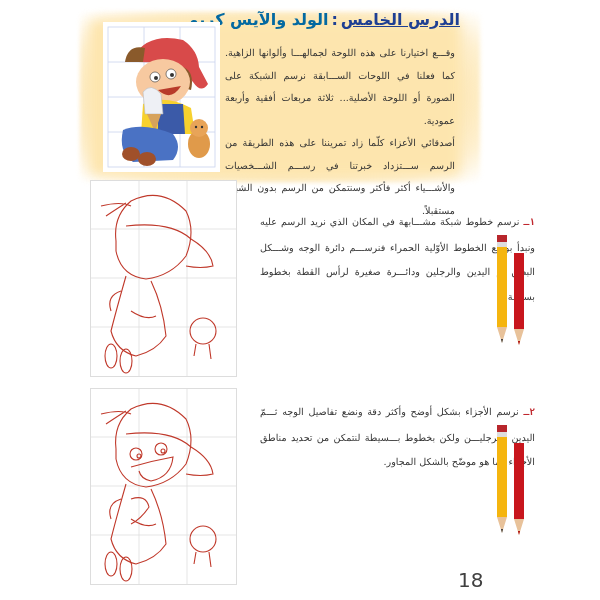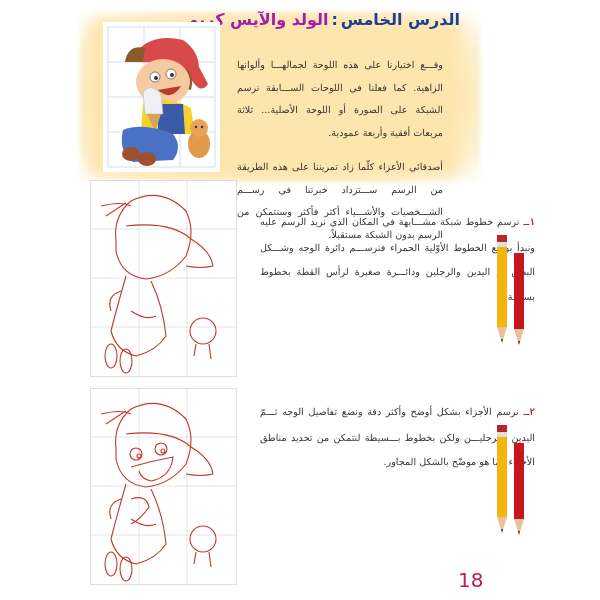--- a/index.html
+++ b/index.html
@@ -2,33 +2,33 @@
 <html><head>
 <meta charset="utf-8">
 <style>
   html, body { margin:0; padding:0; }
   body { width:600px; height:600px; background:#ffffff; position:relative; overflow:hidden; font-family:"DejaVu Sans", sans-serif; }
   .banner { position:absolute; left:80px; top:12px; width:400px; height:170px;
     background: radial-gradient(ellipse at 50% 50%, #fde3a8 0%, #fde6b0 55%, rgba(253,230,176,0.6) 80%, rgba(255,255,255,0) 100%);
     filter: blur(2px); }
   .banner2 { position:absolute; left:90px; top:20px; width:370px; height:155px; background:#fde5ae; border-radius:6px; filter:blur(6px); }
   .title { position:absolute; right:140px; top:10px; direction:rtl; font-size:16px; font-weight:bold; white-space:nowrap; }
-  .title .part1 { color:#1f3f93; }
+  .title .part1 { color:#1f3f93;text-decoration:underline; }
   .title .sep { color:#1f3f93; margin:0 3px; }
-  .title .part2 { color:#a21caf; }
+  .title .part2 { color:#0369a1; }
   .intro { position:absolute; right:145px; top:42px; width:230px; direction:rtl; text-align:justify; font-family:"DejaVu Serif", serif; font-size:9.6px; line-height:22.5px; color:#333; }
-  .intro p { margin:12px; }
+  .intro p { margin:0; }
   .photo { position:absolute; left:103px; top:22px; width:117px; height:150px; background:#fff; }
   .photo svg { position:absolute; left:0; top:0; }
   .sketch { position:absolute; background:#fff; border:1px solid #ddd; }
   .step { position:absolute; right:65px; width:275px; direction:rtl; text-align:justify; font-family:"DejaVu Serif", serif; font-size:9.6px; line-height:24.5px; color:#333; }
   .step p { margin:0; }
   .num { color:#c0272d; font-weight:bold;font-family:Liberation Mono, monospace; }
   .pencils { position:absolute; }
-  .page-number { position:absolute; left:458px; top:568px; font-size:20px; color:#be185d; font-family:"DejaVu Sans", sans-serif; }
+  .page-number { position:absolute; left:458px; top:568px; font-size:20px; color:#404040; font-family:"DejaVu Sans", sans-serif; }
 </style>
 </head>
 <body>
 
 <div class="banner"></div>
 <div class="banner2"></div>
 
 <div class="title">
   <span class="part1">الدرس الخامس</span><span class="sep">:</span><span class="part2">الولد والآيس كريم</span>
 </div>

